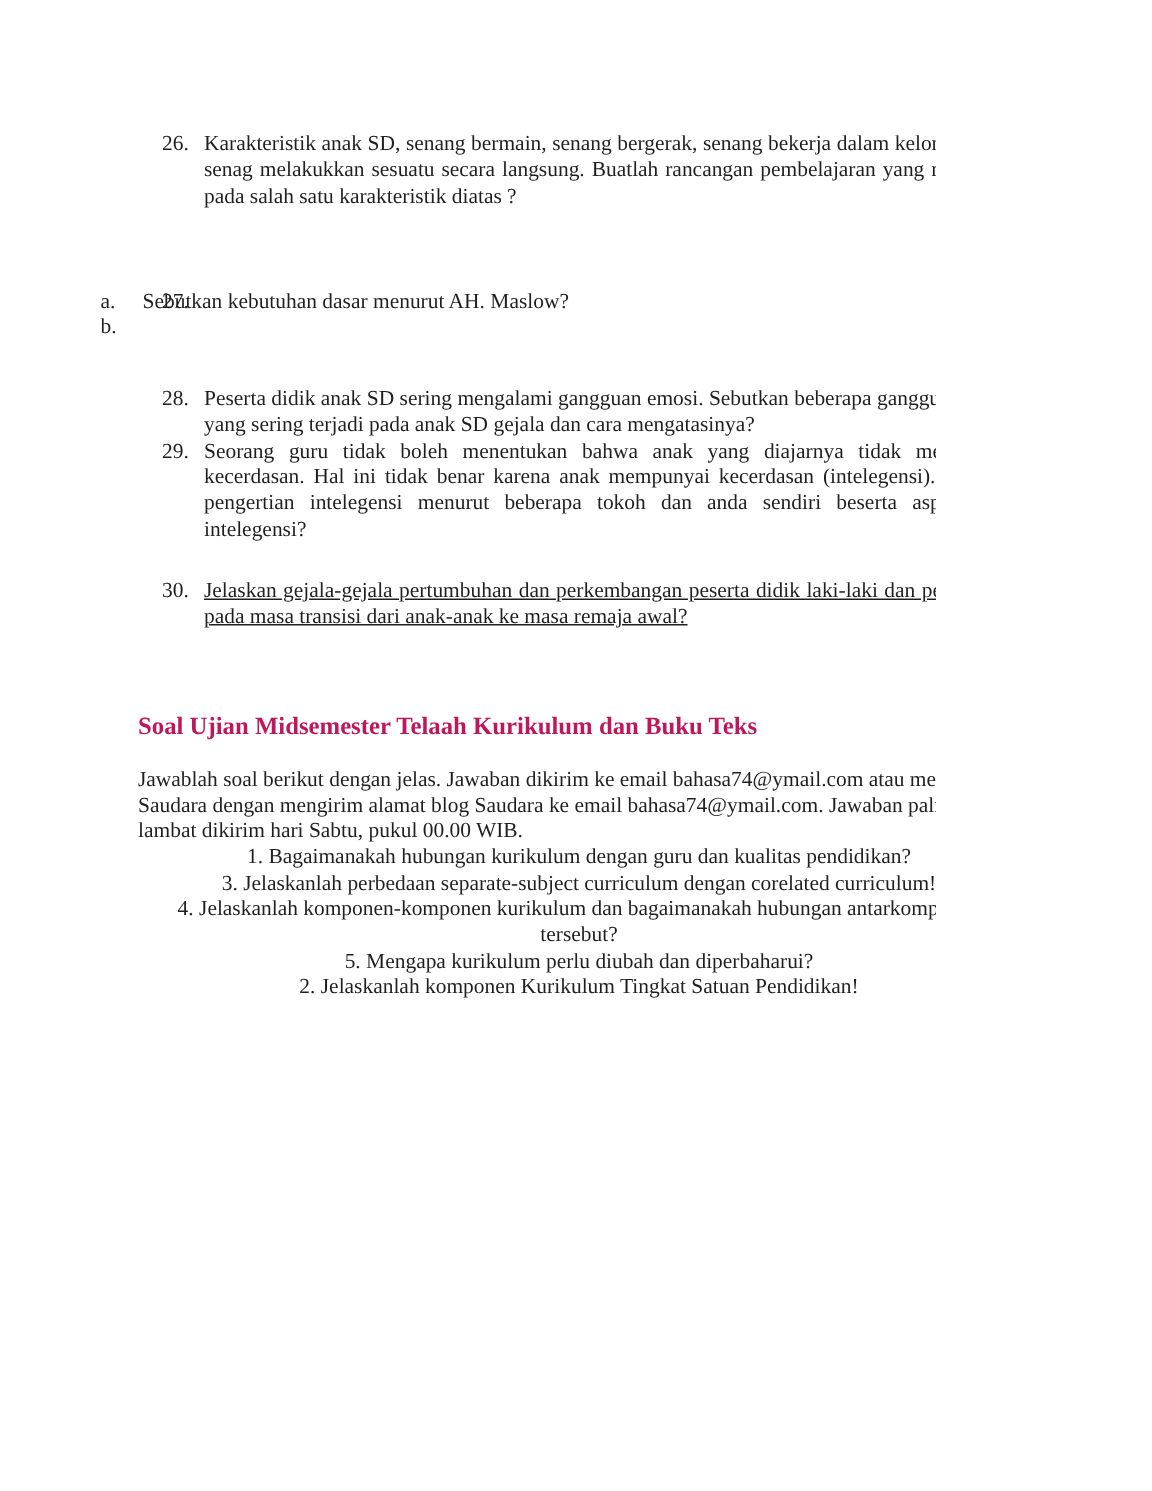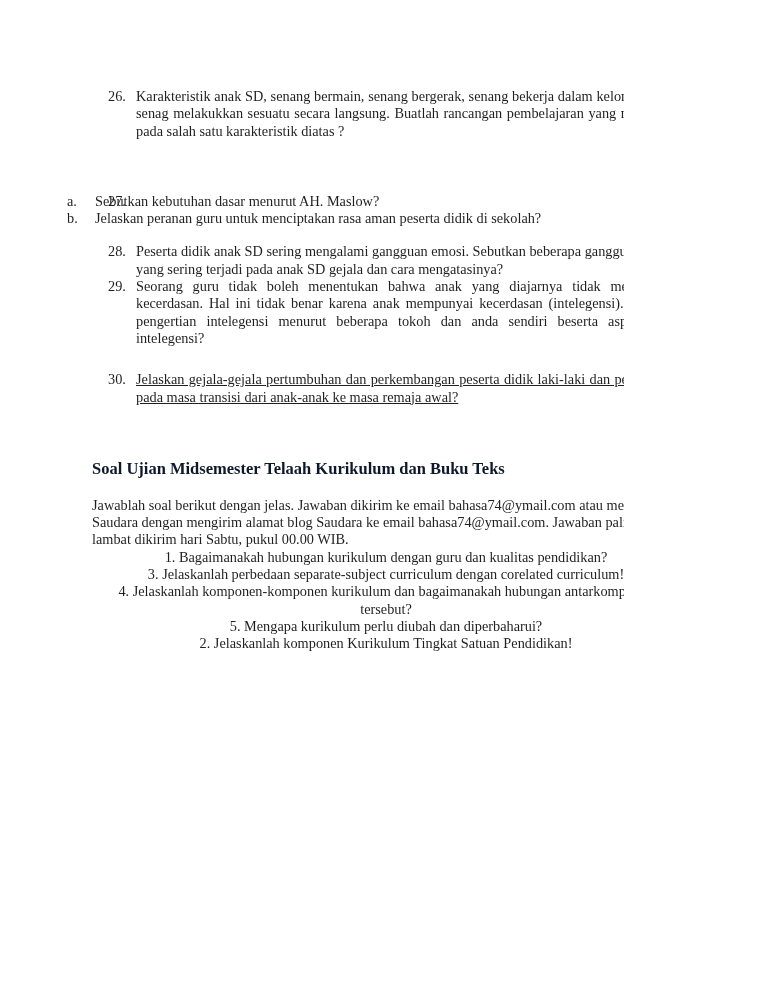--- a/index.html
+++ b/index.html
@@ -31,41 +31,41 @@
     padding-left: 28px;
     text-align: justify;
   }
   .question .qnum {
     position: absolute;
     left: 0;
     top: 0;
   }
   .q26 { margin-bottom: 53px; }
   .q27 { margin-bottom: 17px; }
-  .q28 { margin-top: 16px; }
+  .q28 { margin-top: 48px; }
   .q29 { }
   .q30 { margin-top: 24px; text-decoration: underline; }
   
   .sub {
     position: relative;
     margin: 0 70px 0 67px;
     padding-left: 28px;
   }
   .sub .qletter {
     position: absolute;
     left: 0;
     top: 0;
   }
   
   .section-heading {
     margin: 53px 90px 0 92px;
     font-size: 16.5px;
     line-height: 19px;
     font-weight: bold;
-    color: #0f172a;
+    color: #be185d;
   }
   .instructions {
     margin: 19px 88px 0 92px;
     text-align: left;
   }
   .exam-items {
     margin: 0 88px 0 92px;
   }
   .exam-item {
     text-align: center;
@@ -86,21 +86,20 @@
       <span class="qnum">27.</span>
     </div>
 
     <div class="sub">
       <span class="qletter">a.</span>
       <span>Sebutkan kebutuhan dasar menurut AH. Maslow?</span>
     </div>
 
     <div class="sub">
       <span class="qletter">b.</span>
-      <span>Jelaskan peranan guru untuk menciptakan rasa aman peserta didik di sekolah?</span>
     </div>
 
     <div class="question q28">
       <span class="qnum">28.</span>
       <span>Peserta didik anak SD sering mengalami gangguan emosi. Sebutkan beberapa gangguan emosi yang sering terjadi pada anak SD gejala dan cara mengatasinya?</span>
     </div>
 
     <div class="question q29">
       <span class="qnum">29.</span>
       <span>Seorang guru tidak boleh menentukan bahwa anak yang diajarnya tidak mempunyai kecerdasan. Hal ini tidak benar karena anak mempunyai kecerdasan (intelegensi). Jelaskan pengertian intelegensi menurut beberapa tokoh dan anda sendiri beserta aspek-aspek intelegensi?</span>

